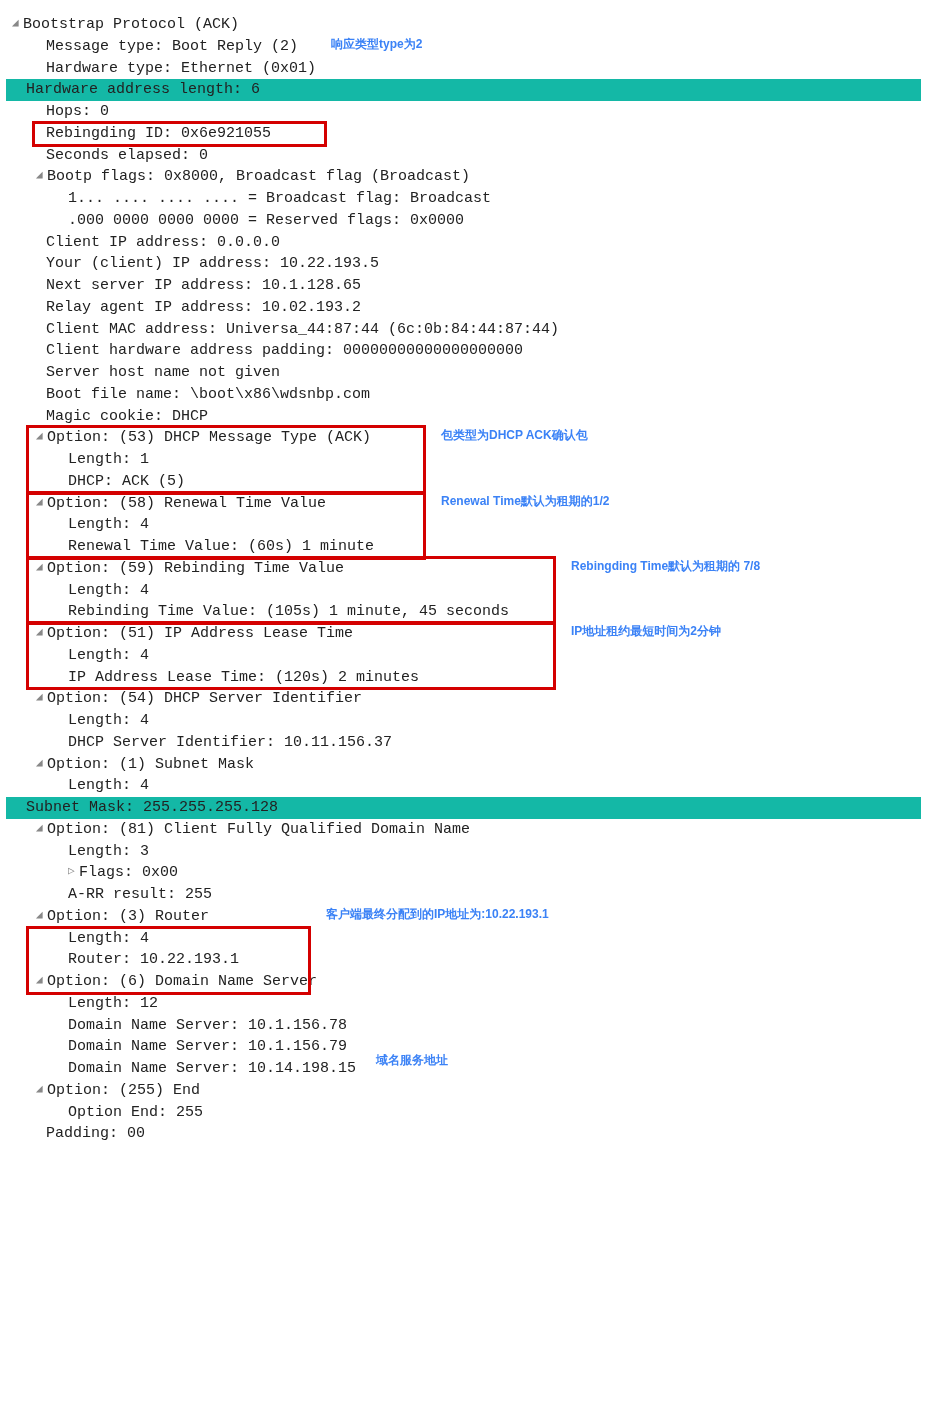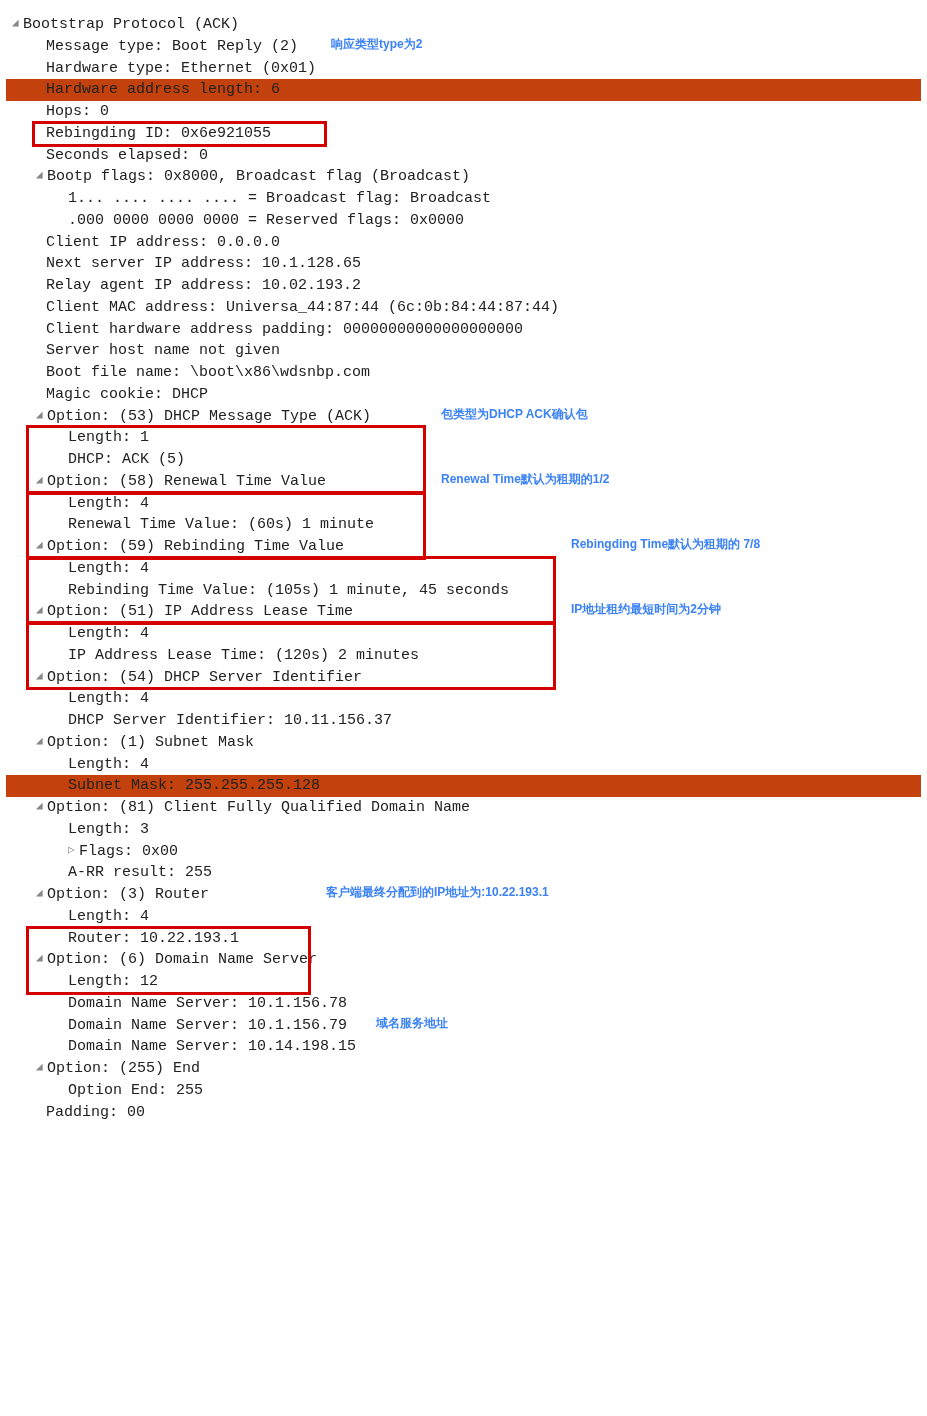--- a/index.html
+++ b/index.html
@@ -31,21 +31,22 @@
       color: #888;
       font-size: 11px;
       vertical-align: 1px;
       transform: translateY(-1px);
     }
     .i1 { padding-left: 40px; }
     .i2 { padding-left: 62px; }
     .i0 { padding-left: 6px; margin-top: 8px; }
     .ix { padding-left: 30px; }
     .hl-sel {
-      background: #c2410c;
+      background: #14b8a6;
+      padding-left: 20px;
     }
     .red-annot {
       color: #3b82f6;
       font-family: "Microsoft YaHei", Arial, sans-serif;
       font-weight: bold;
       font-size: 12px;
       display: inline-block;
       position: absolute;
     }
 
@@ -78,20 +79,21 @@
 
   <div class="row i1" id="xid-row"><span>Rebingding ID: 0x6e921055</span></div>
 
   <div class="row i1"><span>Seconds elapsed: 0</span></div>
 
   <div class="row ix"><span class="tri">◢</span><span>Bootp flags: 0x8000, Broadcast flag (Broadcast)</span></div>
   <div class="row i2"><span>1... .... .... .... = Broadcast flag: Broadcast</span></div>
   <div class="row i2"><span>.000 0000 0000 0000 = Reserved flags: 0x0000</span></div>
 
   <div class="row i1"><span>Client IP address: 0.0.0.0</span></div>
+  <div class="row i1"><span>Your (client) IP address: 10.22.193.5</span></div>
   <div class="row i1"><span>Next server IP address: 10.1.128.65</span></div>
   <div class="row i1"><span>Relay agent IP address: 10.02.193.2</span></div>
   <div class="row i1"><span>Client MAC address: Universa_44:87:44 (6c:0b:84:44:87:44)</span></div>
   <div class="row i1"><span>Client hardware address padding: 00000000000000000000</span></div>
   <div class="row i1"><span>Server host name not given</span></div>
   <div class="row i1"><span>Boot file name: \boot\x86\wdsnbp.com</span></div>
   <div class="row i1"><span>Magic cookie: DHCP</span></div>
 
   <div class="row ix" id="opt53-start"><span class="tri">◢</span><span>Option: (53) DHCP Message Type (ACK)</span><span class="red-annot" style="left:435px;">包类型为DHCP ACK确认包</span></div>
   <div class="row i2"><span>Length: 1</span></div>
@@ -122,21 +124,21 @@
   <div class="row i2"><span class="triR">▷</span><span>Flags: 0x00</span></div>
   <div class="row i2"><span>A-RR result: 255</span></div>
 
   <div class="row ix" id="opt3-start"><span class="tri">◢</span><span>Option: (3) Router</span><span class="red-annot" style="left:320px;">客户端最终分配到的IP地址为:10.22.193.1</span></div>
   <div class="row i2"><span>Length: 4</span></div>
   <div class="row i2" id="opt3-end"><span>Router: 10.22.193.1</span></div>
 
   <div class="row ix"><span class="tri">◢</span><span>Option: (6) Domain Name Server</span></div>
   <div class="row i2"><span>Length: 12</span></div>
   <div class="row i2"><span>Domain Name Server: 10.1.156.78</span></div>
-  <div class="row i2"><span>Domain Name Server: 10.1.156.79</span><span class="red-annot" style="left:370px;">域名服务地址</span></div>
+  <div class="row i2"><span>Domain Name Server: 10.1.156.79</span><span class="red-annot" style="left:370px;margin-top:16px;">域名服务地址</span></div>
   <div class="row i2"><span>Domain Name Server: 10.14.198.15</span></div>
 
   <div class="row ix"><span class="tri">◢</span><span>Option: (255) End</span></div>
   <div class="row i2"><span>Option End: 255</span></div>
 
   <div class="row i1"><span>Padding: 00</span></div>
 
   <div class="frame" id="frame-xid" style="left: 26px; width: 295px; top: 106.75px; height: 25.75px;"></div>
   <div class="frame" id="frame-opt53" style="left: 20px; width: 400px; top: 411.25px; height: 69.25px;"></div>
   <div class="frame" id="frame-opt58" style="left: 20px; width: 400px; top: 476.5px; height: 69.25px;"></div>

